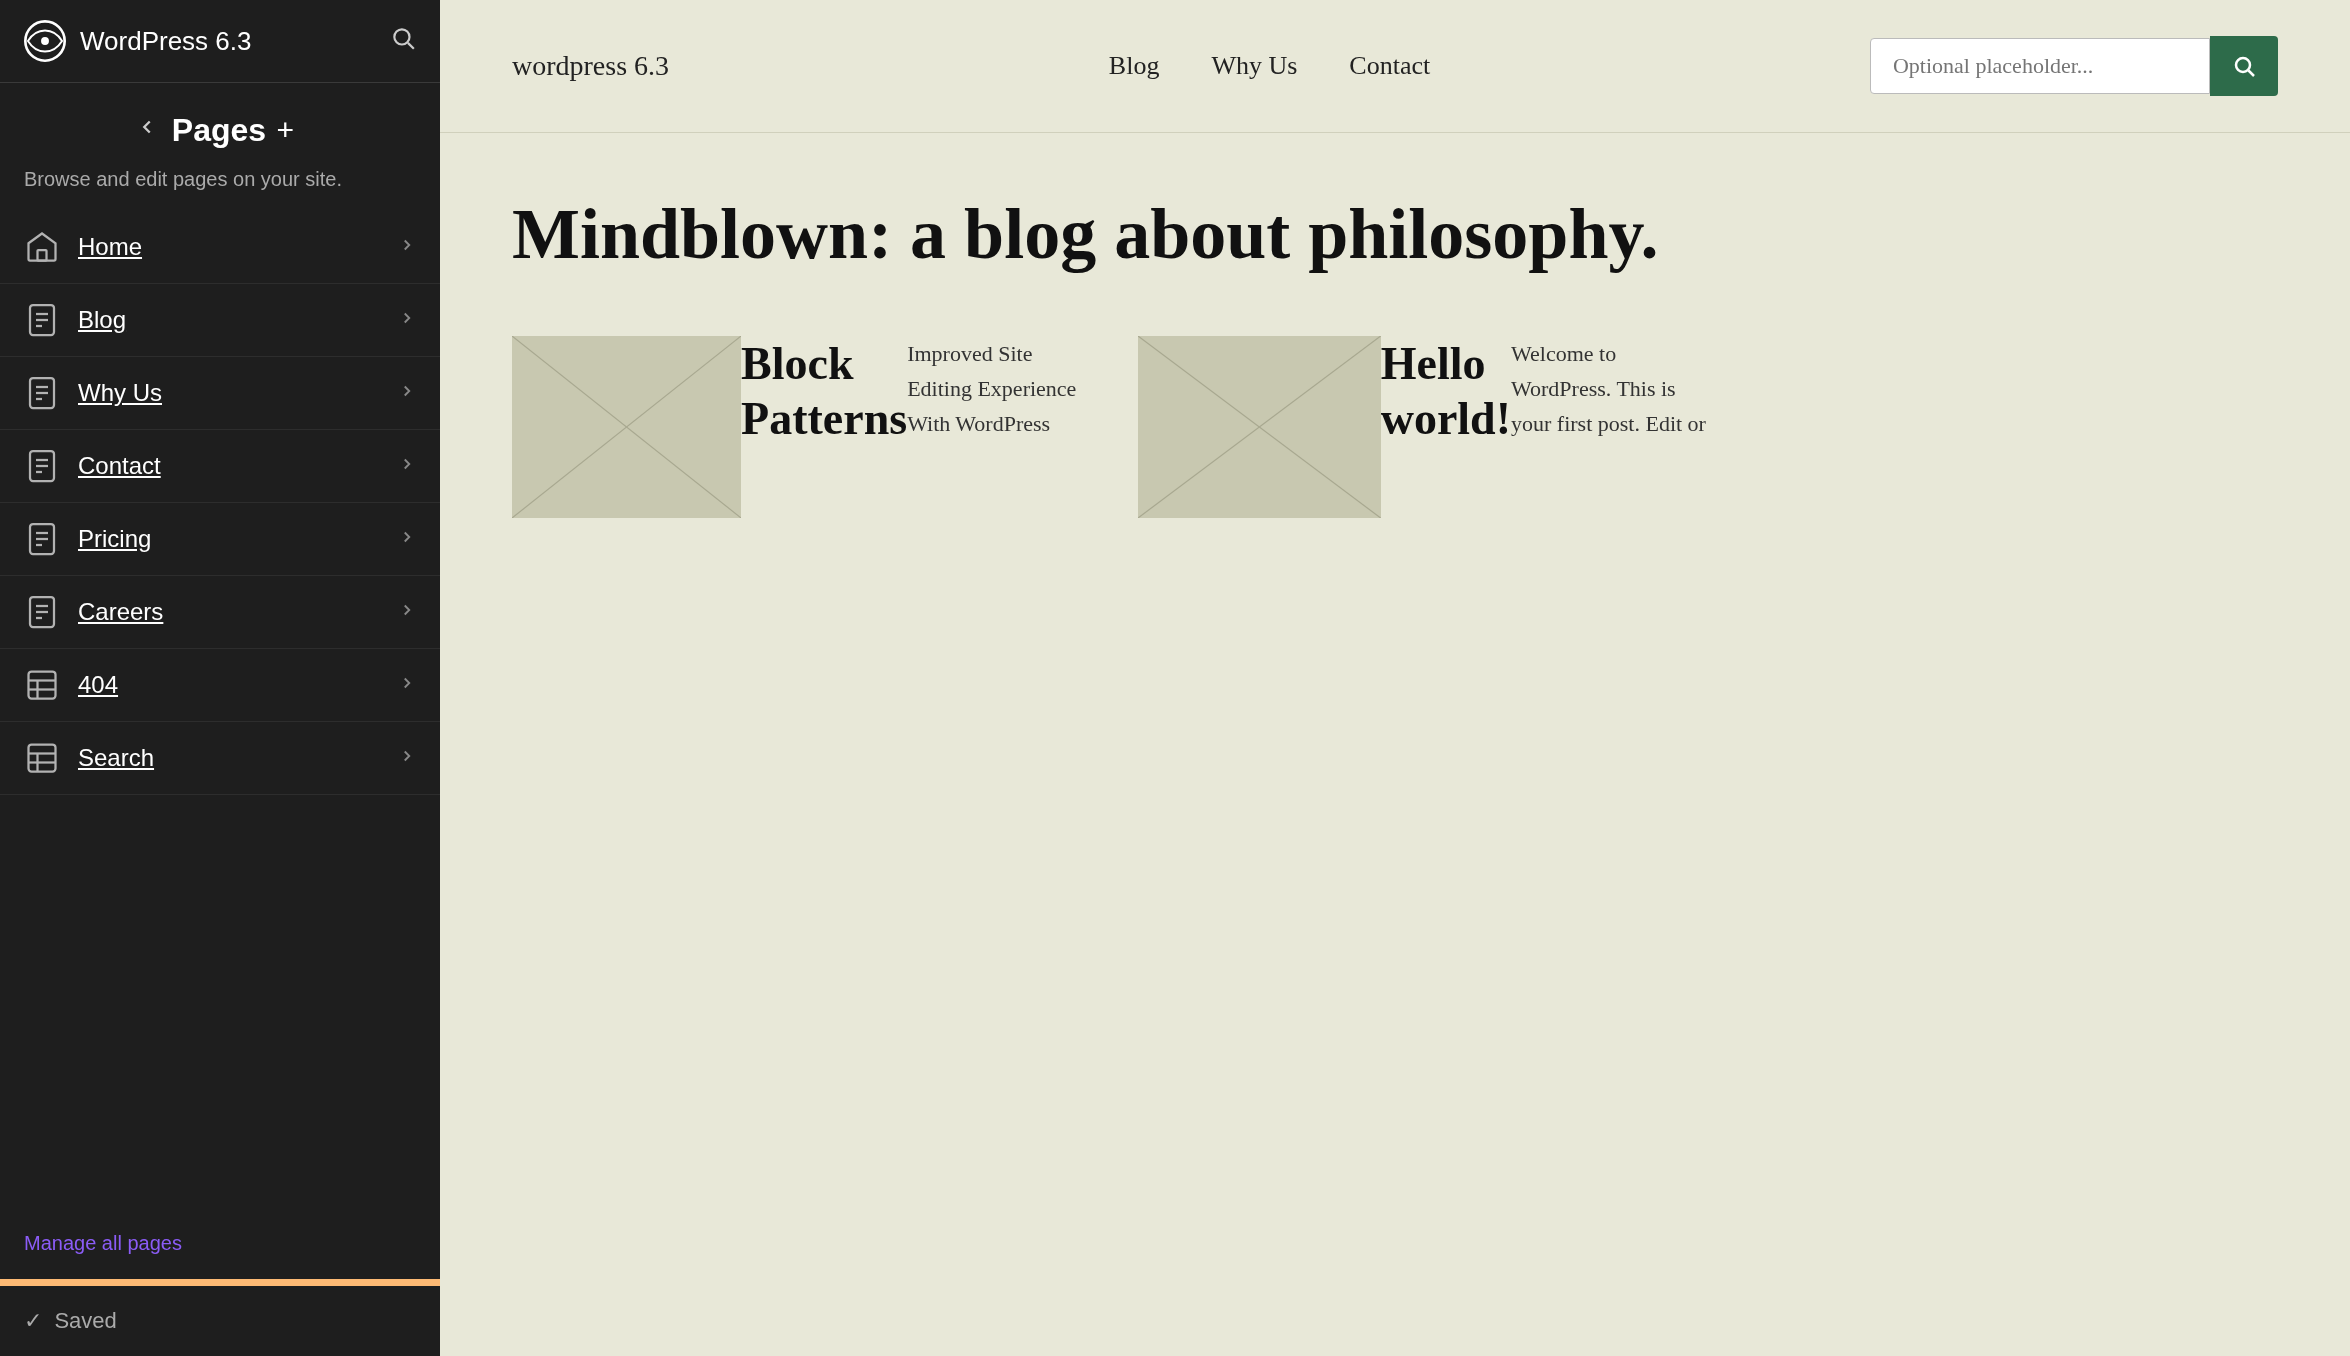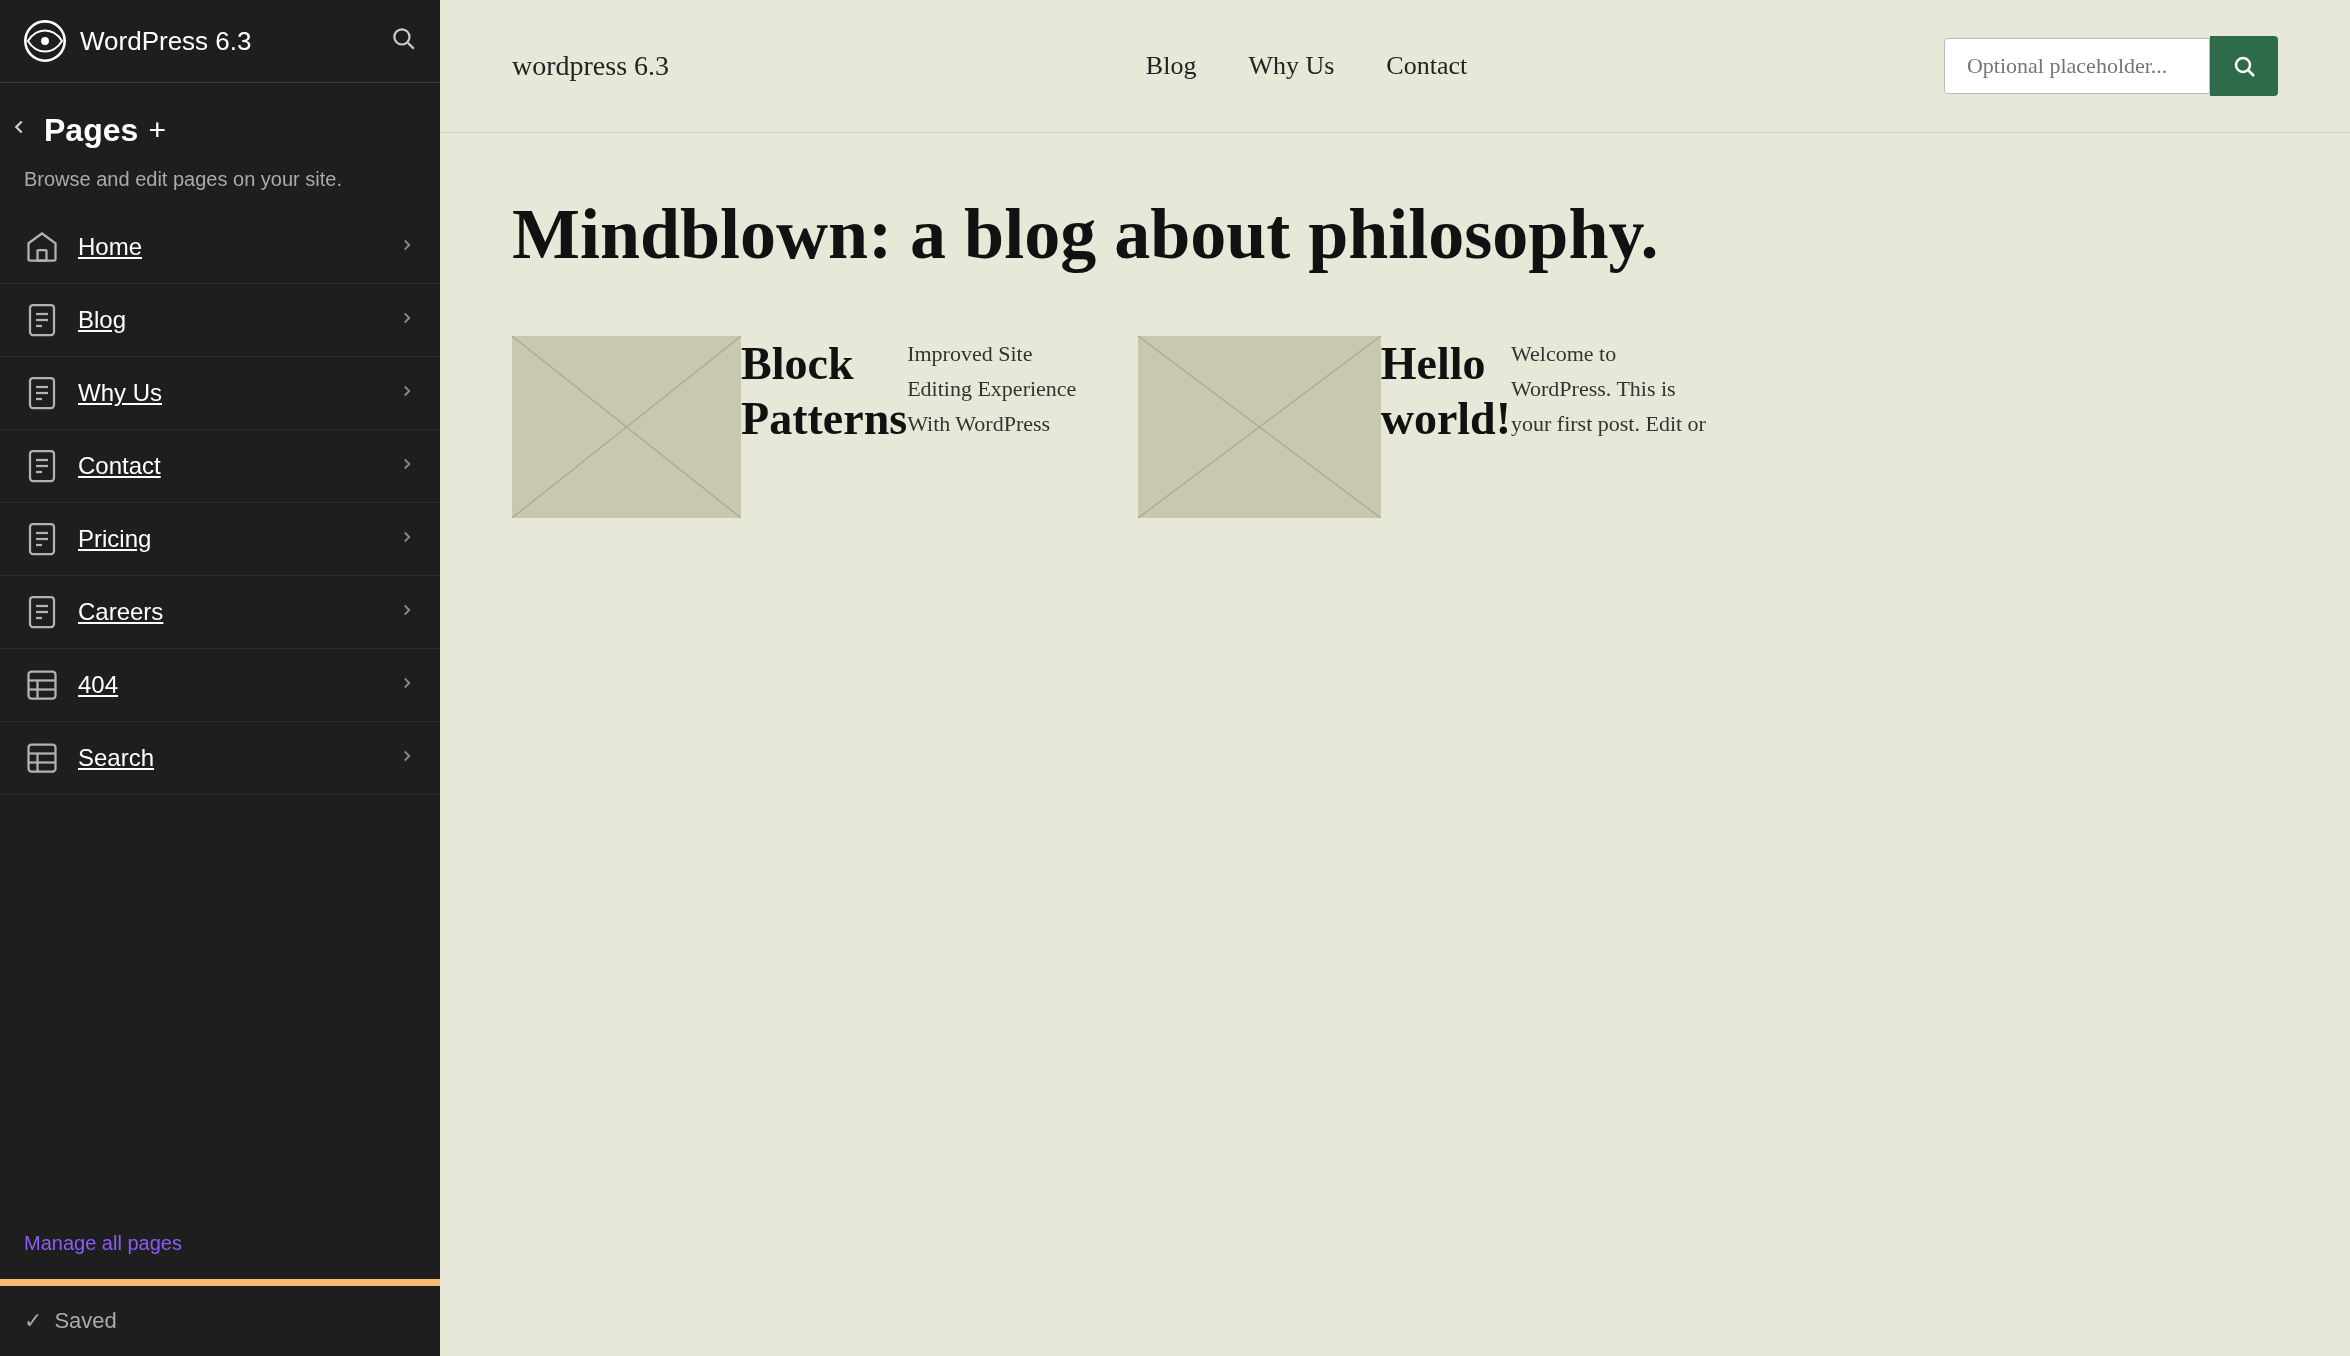--- a/index.html
+++ b/index.html
@@ -46,22 +46,22 @@
 
     #search-icon-header {
       color: #ccc;
       font-size: 24px;
       cursor: pointer;
     }
 
     #pages-header {
       display: flex;
       align-items: center;
-      justify-content: flex-start;
-      padding: 28px 24px 10px 8px;
+      justify-content: center;
+      padding: 28px 24px 10px 24px;
     }
 
     #back-btn {
       display: flex;
       align-items: center;
       gap: 14px;
       cursor: pointer;
     }
 
     #back-icon {
@@ -197,21 +197,21 @@
     }
 
     #site-search-input {
       border: 1.5px solid #bbb;
       background: #fff;
       padding: 14px 22px;
       font-size: 22px;
       outline: none;
       font-family: Georgia, serif;
       color: #999;
-      width: 266px;
+      width: 340px;
       border-radius: 4px 0 0 4px;
     }
 
     #site-search-btn {
       background: #2d6b4a;
       border: none;
       color: #fff;
       padding: 14px 22px;
       font-size: 24px;
       cursor: pointer;

